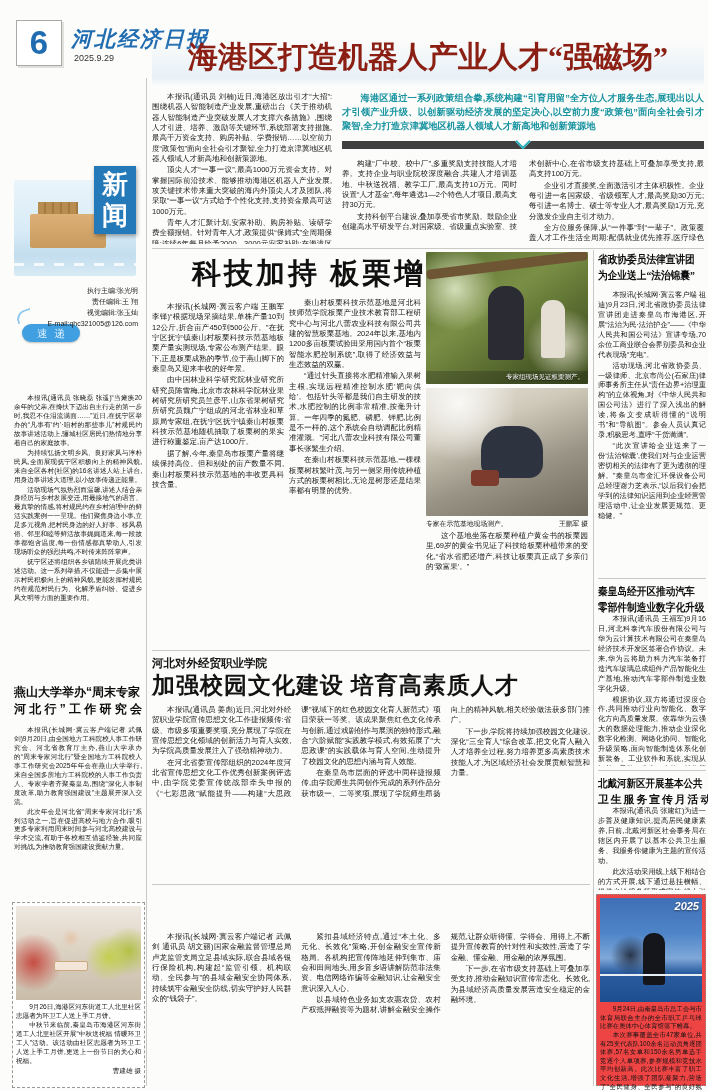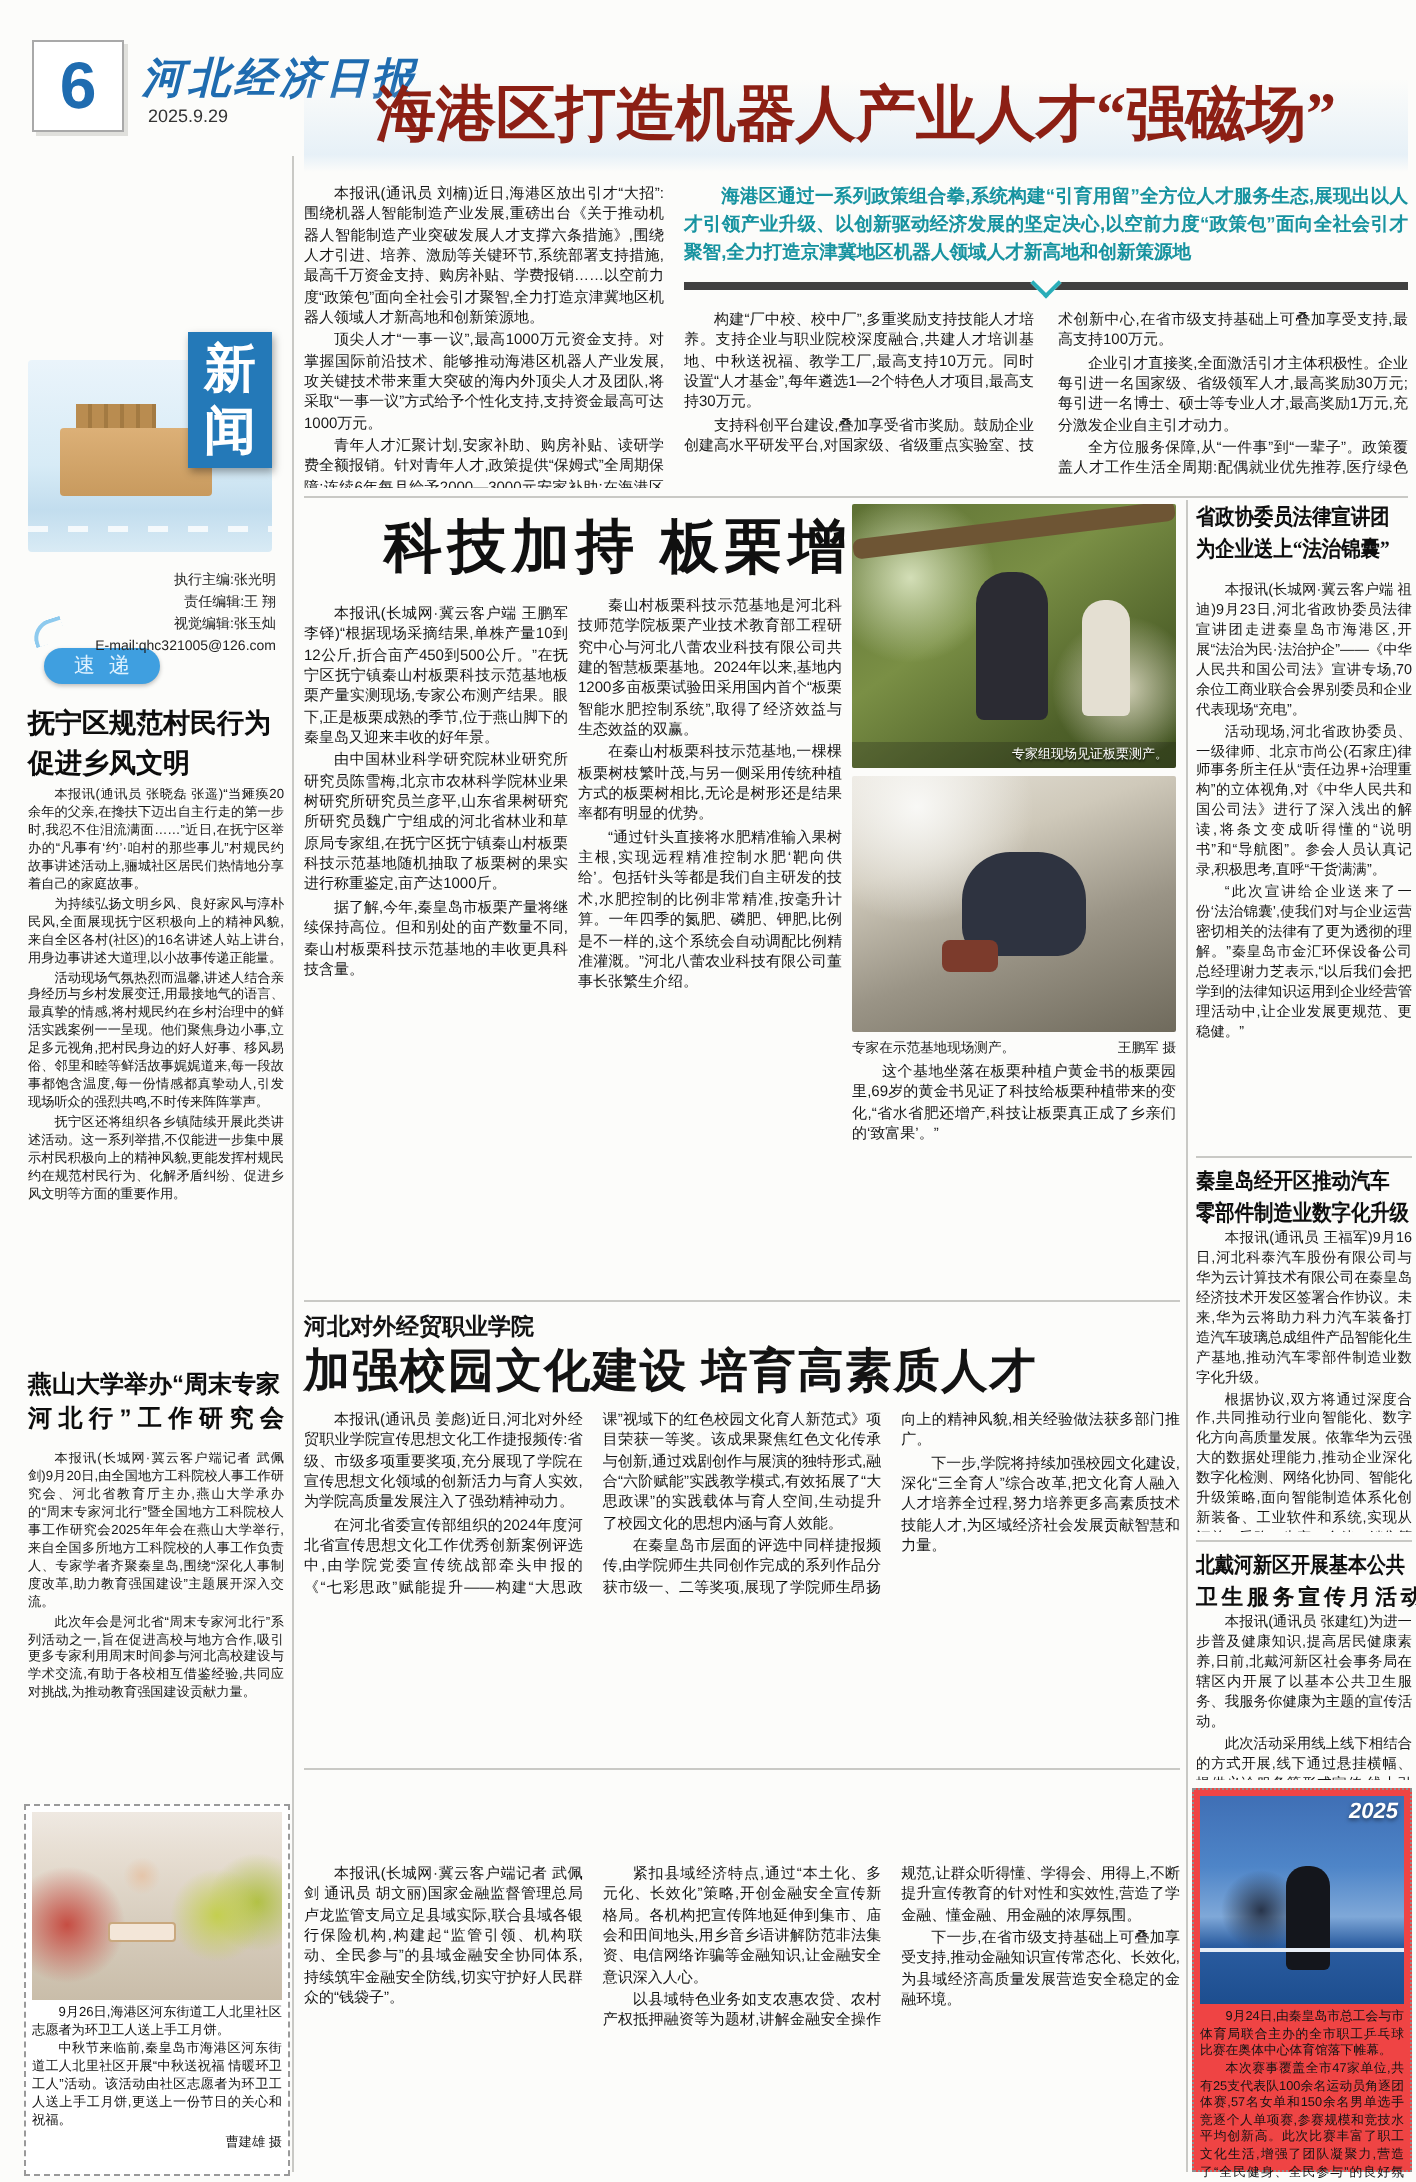--- a/index.html
+++ b/index.html
@@ -28,21 +28,21 @@
   
   .lead-hl { position:absolute; left:152px; top:28px; width:552px; height:58px;
     display:flex; align-items:center; justify-content:center; white-space:nowrap;
     background:linear-gradient(180deg,rgba(233,242,250,.0) 20%,rgba(213,231,245,.55) 85%,rgba(233,242,250,0));
     font-size:30px; font-weight:bold; color:#8c1f14; letter-spacing:0px; }
   .lead-body { position:absolute; left:152px; top:92px; width:552px; height:152px; display:flex; }
   .lead-c1 { width:180px; margin-right:10px; overflow:hidden; }
   .lead-right { flex:1; display:flex; flex-direction:column; }
   .quote { position:relative; font-size:9.3px; line-height:1.5; font-weight:bold;
     color:#1793a0; text-align:justify; text-indent:2em; padding-bottom:7px;
-    border-bottom:4px solid #404040; }
+    border-bottom:8px solid #404040; }
   .quote::after { content:""; position:absolute; left:50%; bottom:-6px; width:9px; height:9px;
     background:#fcfcfa; border-right:2px solid #29adb8; border-bottom:2px solid #29adb8;
     transform:translateX(-50%) rotate(45deg); }
   .lead-cols { margin-top:10px; column-count:2; column-gap:12px; height:90px; overflow:hidden; }
 
   
   .bt p { font-size:7.5px; line-height:1.38; text-align:justify; text-indent:2em;
     color:#161616; margin:0 0 1px 0; }
   .bt-s p { font-size:6.6px; line-height:1.36; text-align:justify; text-indent:2em;
     color:#161616; margin:0 0 1px 0; }
@@ -199,24 +199,20 @@
   </div>
   <div class="staff">
     <div>执行主编:张光明</div>
     <div>责任编辑:王  翔</div>
     <div>视觉编辑:张玉灿</div>
     <div>E-mail:qhc321005@126.com</div>
   </div>
   <div class="tag-deco"></div>
   <div class="tag">速递</div>
 
-  <div class="side-hl fn-hl">
-    <span style="display:block">抚宁区规范村民行为</span>
-    <span style="display:block">促进乡风文明</span>
-  </div>
   <div class="fn-body bt-s">
     <p>本报讯(通讯员 张晓磊 张遥)“当瘫痪20余年的父亲,在搀扶下迈出自主行走的第一步时,我忍不住泪流满面……”近日,在抚宁区举办的“凡事有‘约’·咱村的那些事儿”村规民约故事讲述活动上,骊城社区居民们热情地分享着自己的家庭故事。</p>
     <p>为持续弘扬文明乡风、良好家风与淳朴民风,全面展现抚宁区积极向上的精神风貌,来自全区各村(社区)的16名讲述人站上讲台,用身边事讲述大道理,以小故事传递正能量。</p>
     <p>活动现场气氛热烈而温馨,讲述人结合亲身经历与乡村发展变迁,用最接地气的语言、最真挚的情感,将村规民约在乡村治理中的鲜活实践案例一一呈现。他们聚焦身边小事,立足多元视角,把村民身边的好人好事、移风易俗、邻里和睦等鲜活故事娓娓道来,每一段故事都饱含温度,每一份情感都真挚动人,引发现场听众的强烈共鸣,不时传来阵阵掌声。</p>
     <p>抚宁区还将组织各乡镇陆续开展此类讲述活动。这一系列举措,不仅能进一步集中展示村民积极向上的精神风貌,更能发挥村规民约在规范村民行为、化解矛盾纠纷、促进乡风文明等方面的重要作用。</p>
   </div>
 
   <div class="side-hl ys-hl">
     <span style="display:block">燕山大学举办“周末专家</span>
     <span class="just">河北行”工作研究会</span>
@@ -257,22 +253,22 @@
   </div>
 
   <div class="chn-hl serif">科技加持 板栗增收</div>
   <div class="chn-a bt">
     <p>本报讯(长城网·冀云客户端 王鹏军 李铎)“根据现场采摘结果,单株产量10到12公斤,折合亩产450到500公斤。”在抚宁区抚宁镇秦山村板栗科技示范基地板栗产量实测现场,专家公布测产结果。眼下,正是板栗成熟的季节,位于燕山脚下的秦皇岛又迎来丰收的好年景。</p>
     <p>由中国林业科学研究院林业研究所研究员陈雪梅,北京市农林科学院林业果树研究所研究员兰彦平,山东省果树研究所研究员魏广宁组成的河北省林业和草原局专家组,在抚宁区抚宁镇秦山村板栗科技示范基地随机抽取了板栗树的果实进行称重鉴定,亩产达1000斤。</p>
     <p>据了解,今年,秦皇岛市板栗产量将继续保持高位。但和别处的亩产数量不同,秦山村板栗科技示范基地的丰收更具科技含量。</p>
   </div>
   <div class="chn-b bt">
     <p>秦山村板栗科技示范基地是河北科技师范学院板栗产业技术教育部工程研究中心与河北八蕾农业科技有限公司共建的智慧板栗基地。2024年以来,基地内1200多亩板栗试验田采用国内首个“板栗智能水肥控制系统”,取得了经济效益与生态效益的双赢。</p>
+    <p>“通过针头直接将水肥精准输入果树主根,实现远程精准控制水肥‘靶向供给’。包括针头等都是我们自主研发的技术,水肥控制的比例非常精准,按毫升计算。一年四季的氮肥、磷肥、钾肥,比例是不一样的,这个系统会自动调配比例精准灌溉。”河北八蕾农业科技有限公司董事长张繁生介绍。</p>
     <p>在秦山村板栗科技示范基地,一棵棵板栗树枝繁叶茂,与另一侧采用传统种植方式的板栗树相比,无论是树形还是结果率都有明显的优势。</p>
-    <p>“通过针头直接将水肥精准输入果树主根,实现远程精准控制水肥‘靶向供给’。包括针头等都是我们自主研发的技术,水肥控制的比例非常精准,按毫升计算。一年四季的氮肥、磷肥、钾肥,比例是不一样的,这个系统会自动调配比例精准灌溉。”河北八蕾农业科技有限公司董事长张繁生介绍。</p>
   </div>
   <div class="photo photo1">
     <div class="branch"></div>
     <div class="fig1"></div>
     <div class="fig2"></div>
     <div class="ph-overlay">专家组现场见证板栗测产。</div>
   </div>
   <div class="photo photo2">
     <div class="fig1"></div>
     <div class="fig2"></div>

